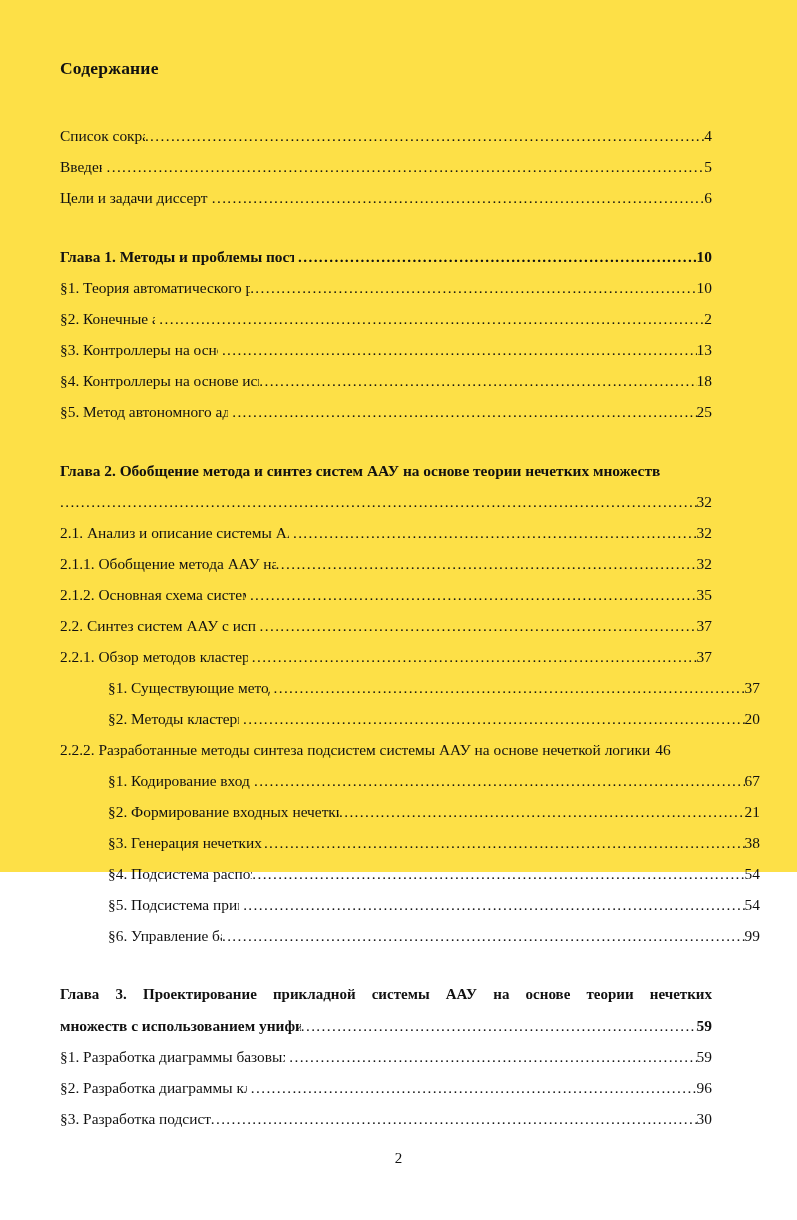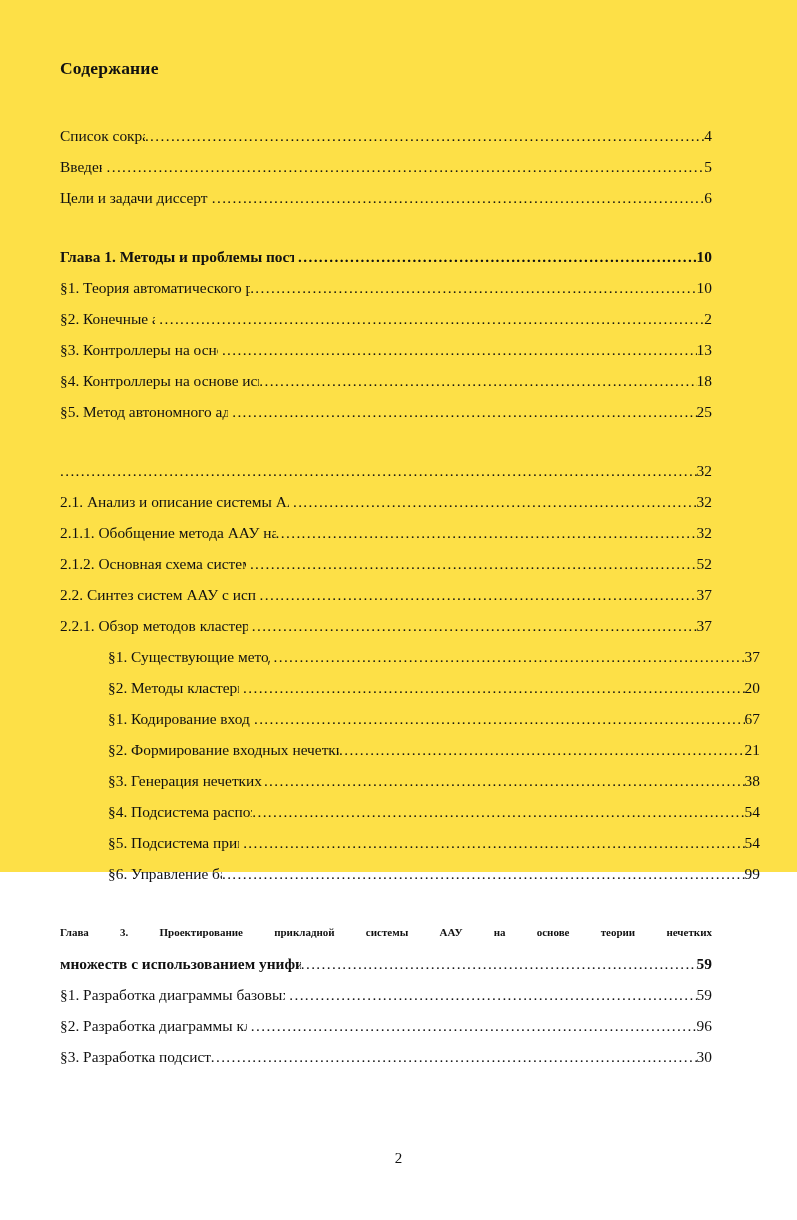--- a/index.html
+++ b/index.html
@@ -99,21 +99,21 @@
     overflow: hidden;
     letter-spacing: 1.35px;
   }
   .dots-only-row .dots::before {
     content: "........................................................................................................................................................................";
   }
   .dots-only-row .pg { flex: 0 0 auto; }
 
   
   .just-head {
-    font-size: 11px;
+    font-size: 15px;
     font-weight: bold;
     line-height: 31px;
     text-align: justify;
     text-align-last: justify;
     width: 100%;
   }
   .just-head-2 {
     display: flex;
     align-items: baseline;
     width: 100%;
@@ -202,59 +202,65 @@
       <div class="row gap-before-dots">
         <span class="label">§5. Метод автономного адаптивного управления</span>
         <span class="dots"></span>
         <span class="pg">25</span>
       </div>
     </div>
 
     <div class="spacer-md"></div>
 
     <div>
+      <div class="wrap-head">Глава 2. Обобщение метода и синтез систем ААУ на основе теории нечетких множеств</div>
       <div class="dots-only-row">
         <span class="dots"></span>
         <span class="pg">32</span>
       </div>
 
       <div class="row gap-before-dots">
         <span class="label">2.1. Анализ и описание системы ААУ на основе теории нечетких множеств</span>
         <span class="dots"></span>
         <span class="pg">32</span>
       </div>
       <div class="row">
         <span class="label">2.1.1. Обобщение метода ААУ на основе теории нечетких множеств</span>
         <span class="dots"></span>
         <span class="pg">32</span>
       </div>
       <div class="row gap-before-dots">
         <span class="label">2.1.2. Основная схема системы ААУ и ее рекомпозиция</span>
         <span class="dots"></span>
-        <span class="pg">52</span>
+        <span class="pg">35</span>
       </div>
       <div class="row gap-before-dots">
         <span class="label">2.2. Синтез систем ААУ с использованием нечеткой логики</span>
         <span class="dots"></span>
         <span class="pg">37</span>
       </div>
       <div class="row gap-before-dots">
         <span class="label">2.2.1. Обзор методов кластеризации и генерации правил</span>
         <span class="dots"></span>
         <span class="pg">37</span>
       </div>
       <div class="row gap-before-dots indent-1">
         <span class="label">§1. Существующие методы генерации правил</span>
         <span class="dots"></span>
         <span class="pg">37</span>
       </div>
       <div class="row gap-before-dots indent-1">
         <span class="label">§2. Методы кластеризации данных</span>
         <span class="dots"></span>
         <span class="pg">20</span>
+      </div>
+      <div class="row no-dots">
+        <span class="label">2.2.2. Разработанные методы синтеза подсистем системы ААУ на основе нечеткой логики</span>
+
+        <span class="pg">46</span>
       </div>
       <div class="row gap-before-dots indent-1">
         <span class="label">§1. Кодирование входной информации</span>
         <span class="dots"></span>
         <span class="pg">67</span>
       </div>
       <div class="row indent-1">
         <span class="label">§2. Формирование входных нечетких множеств (функций принадлежности)</span>
         <span class="dots"></span>
         <span class="pg">21</span>

